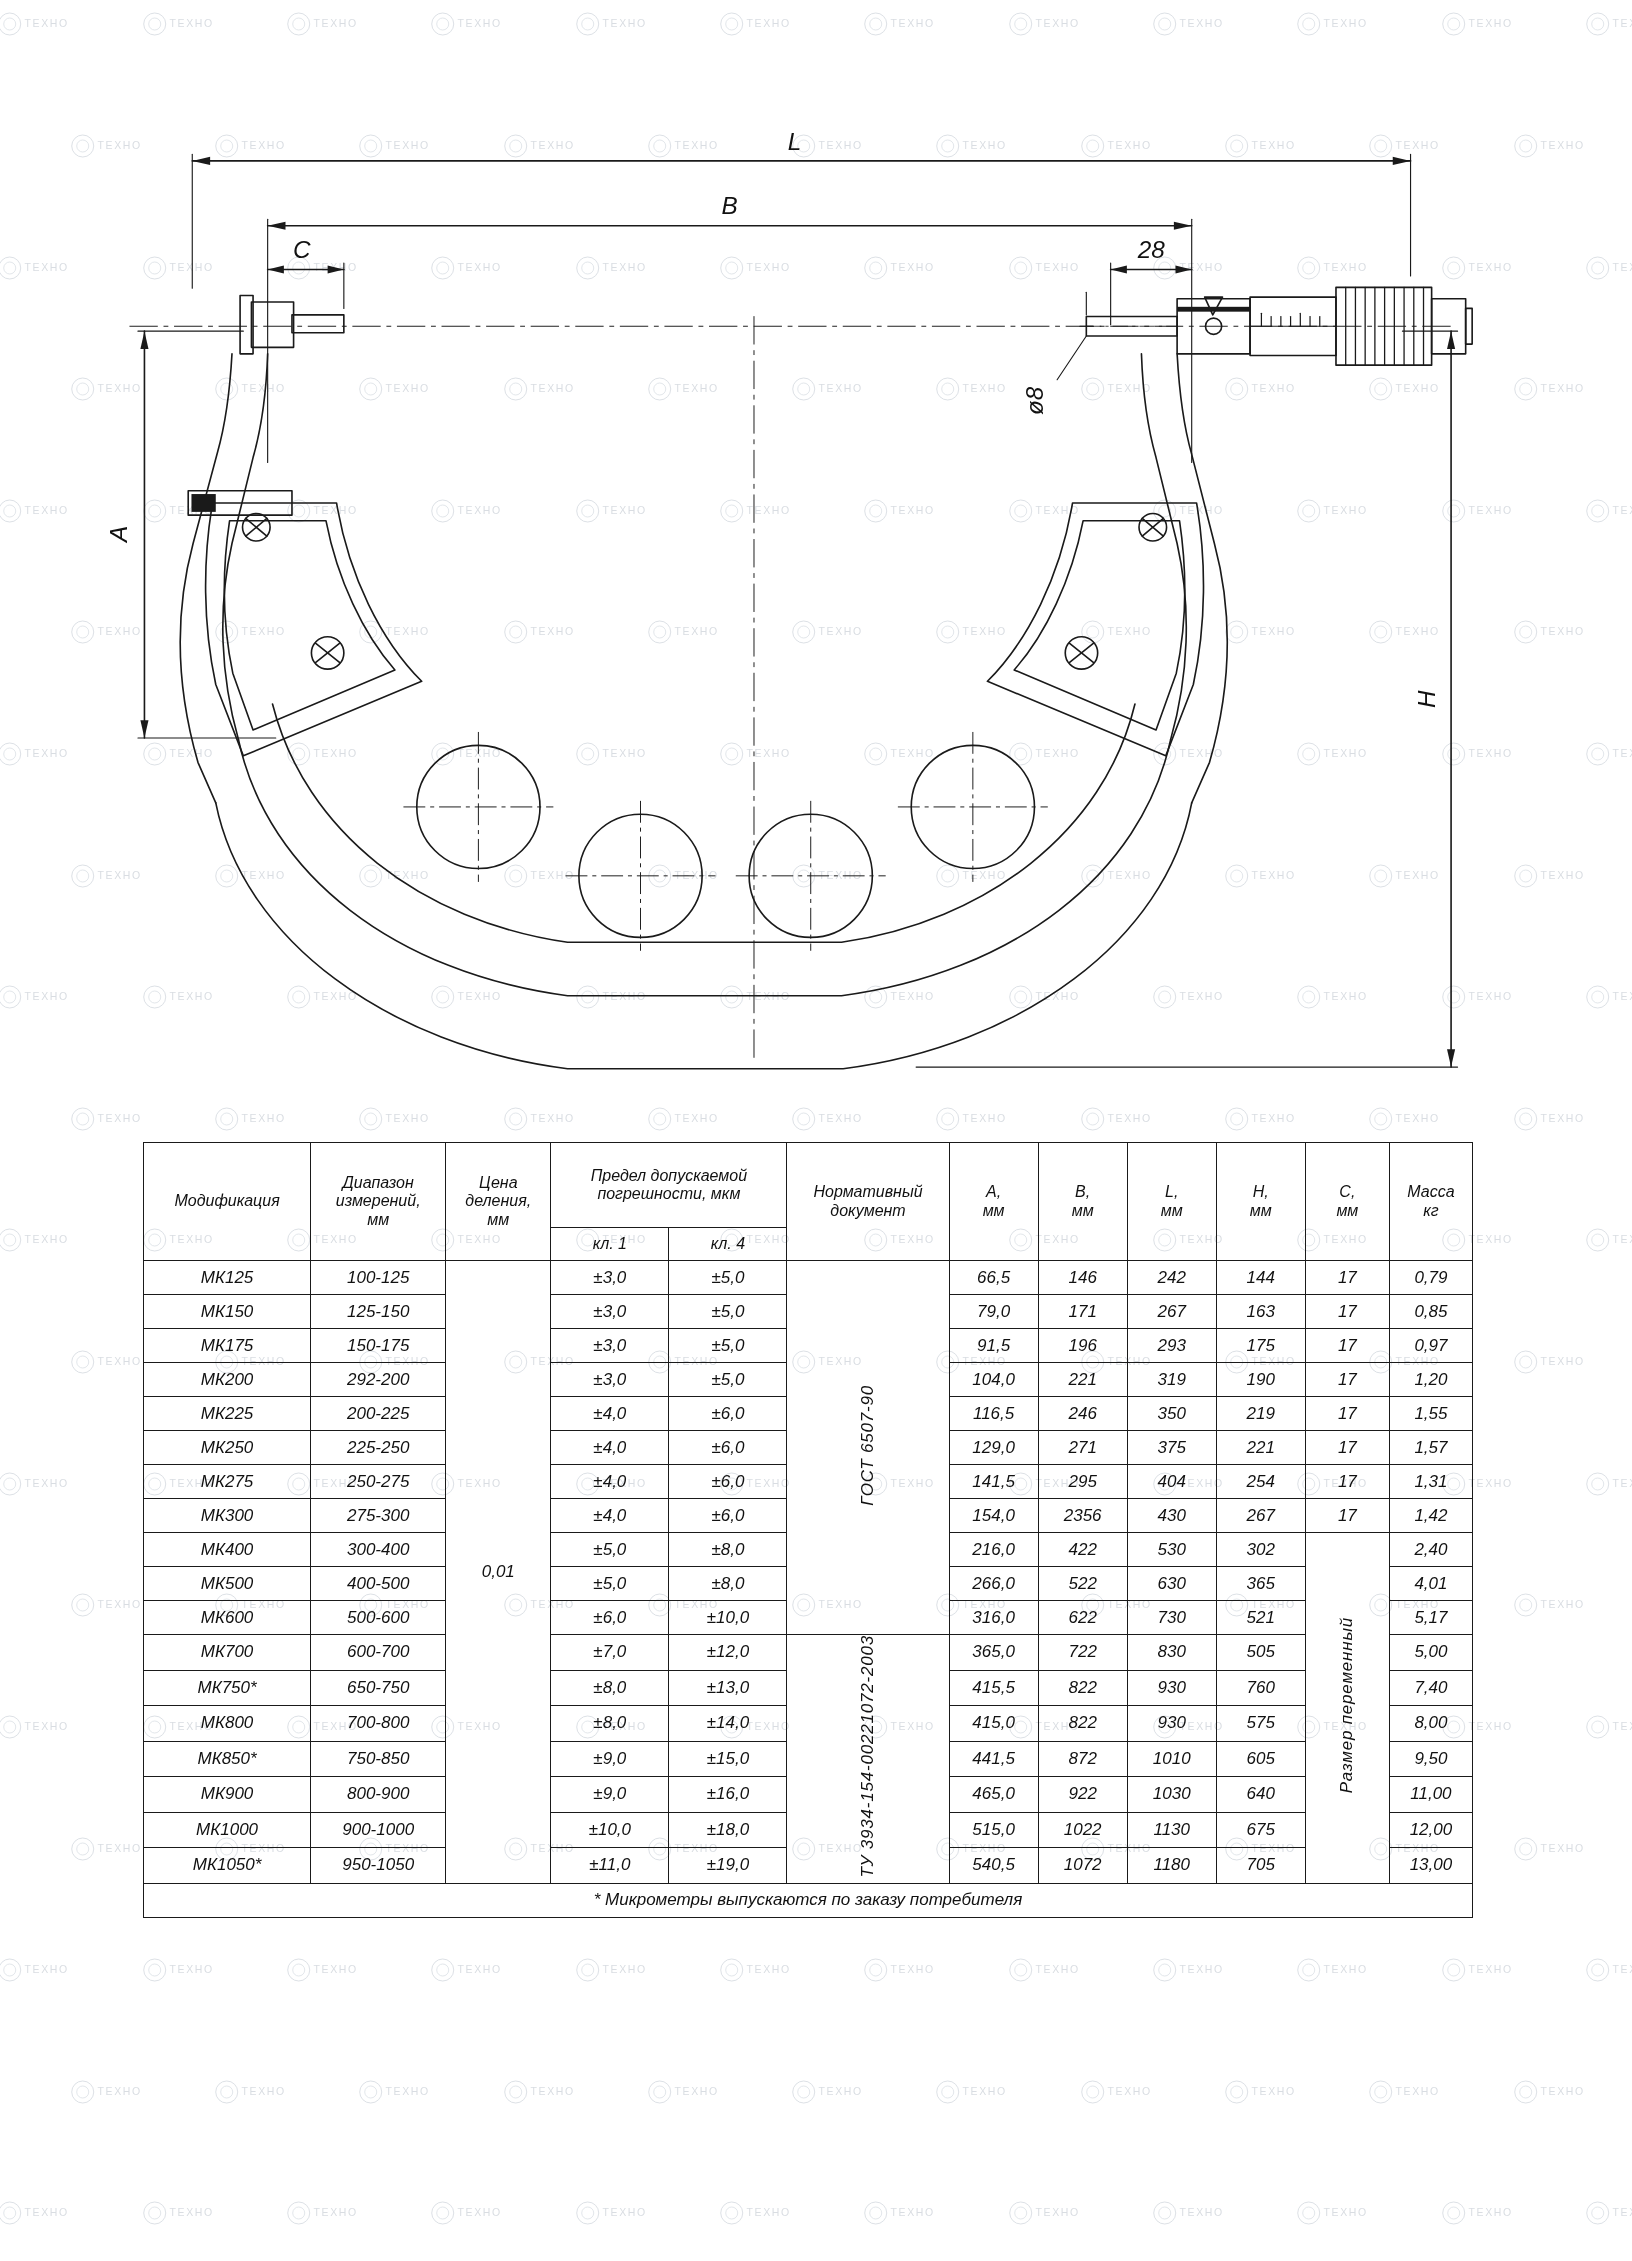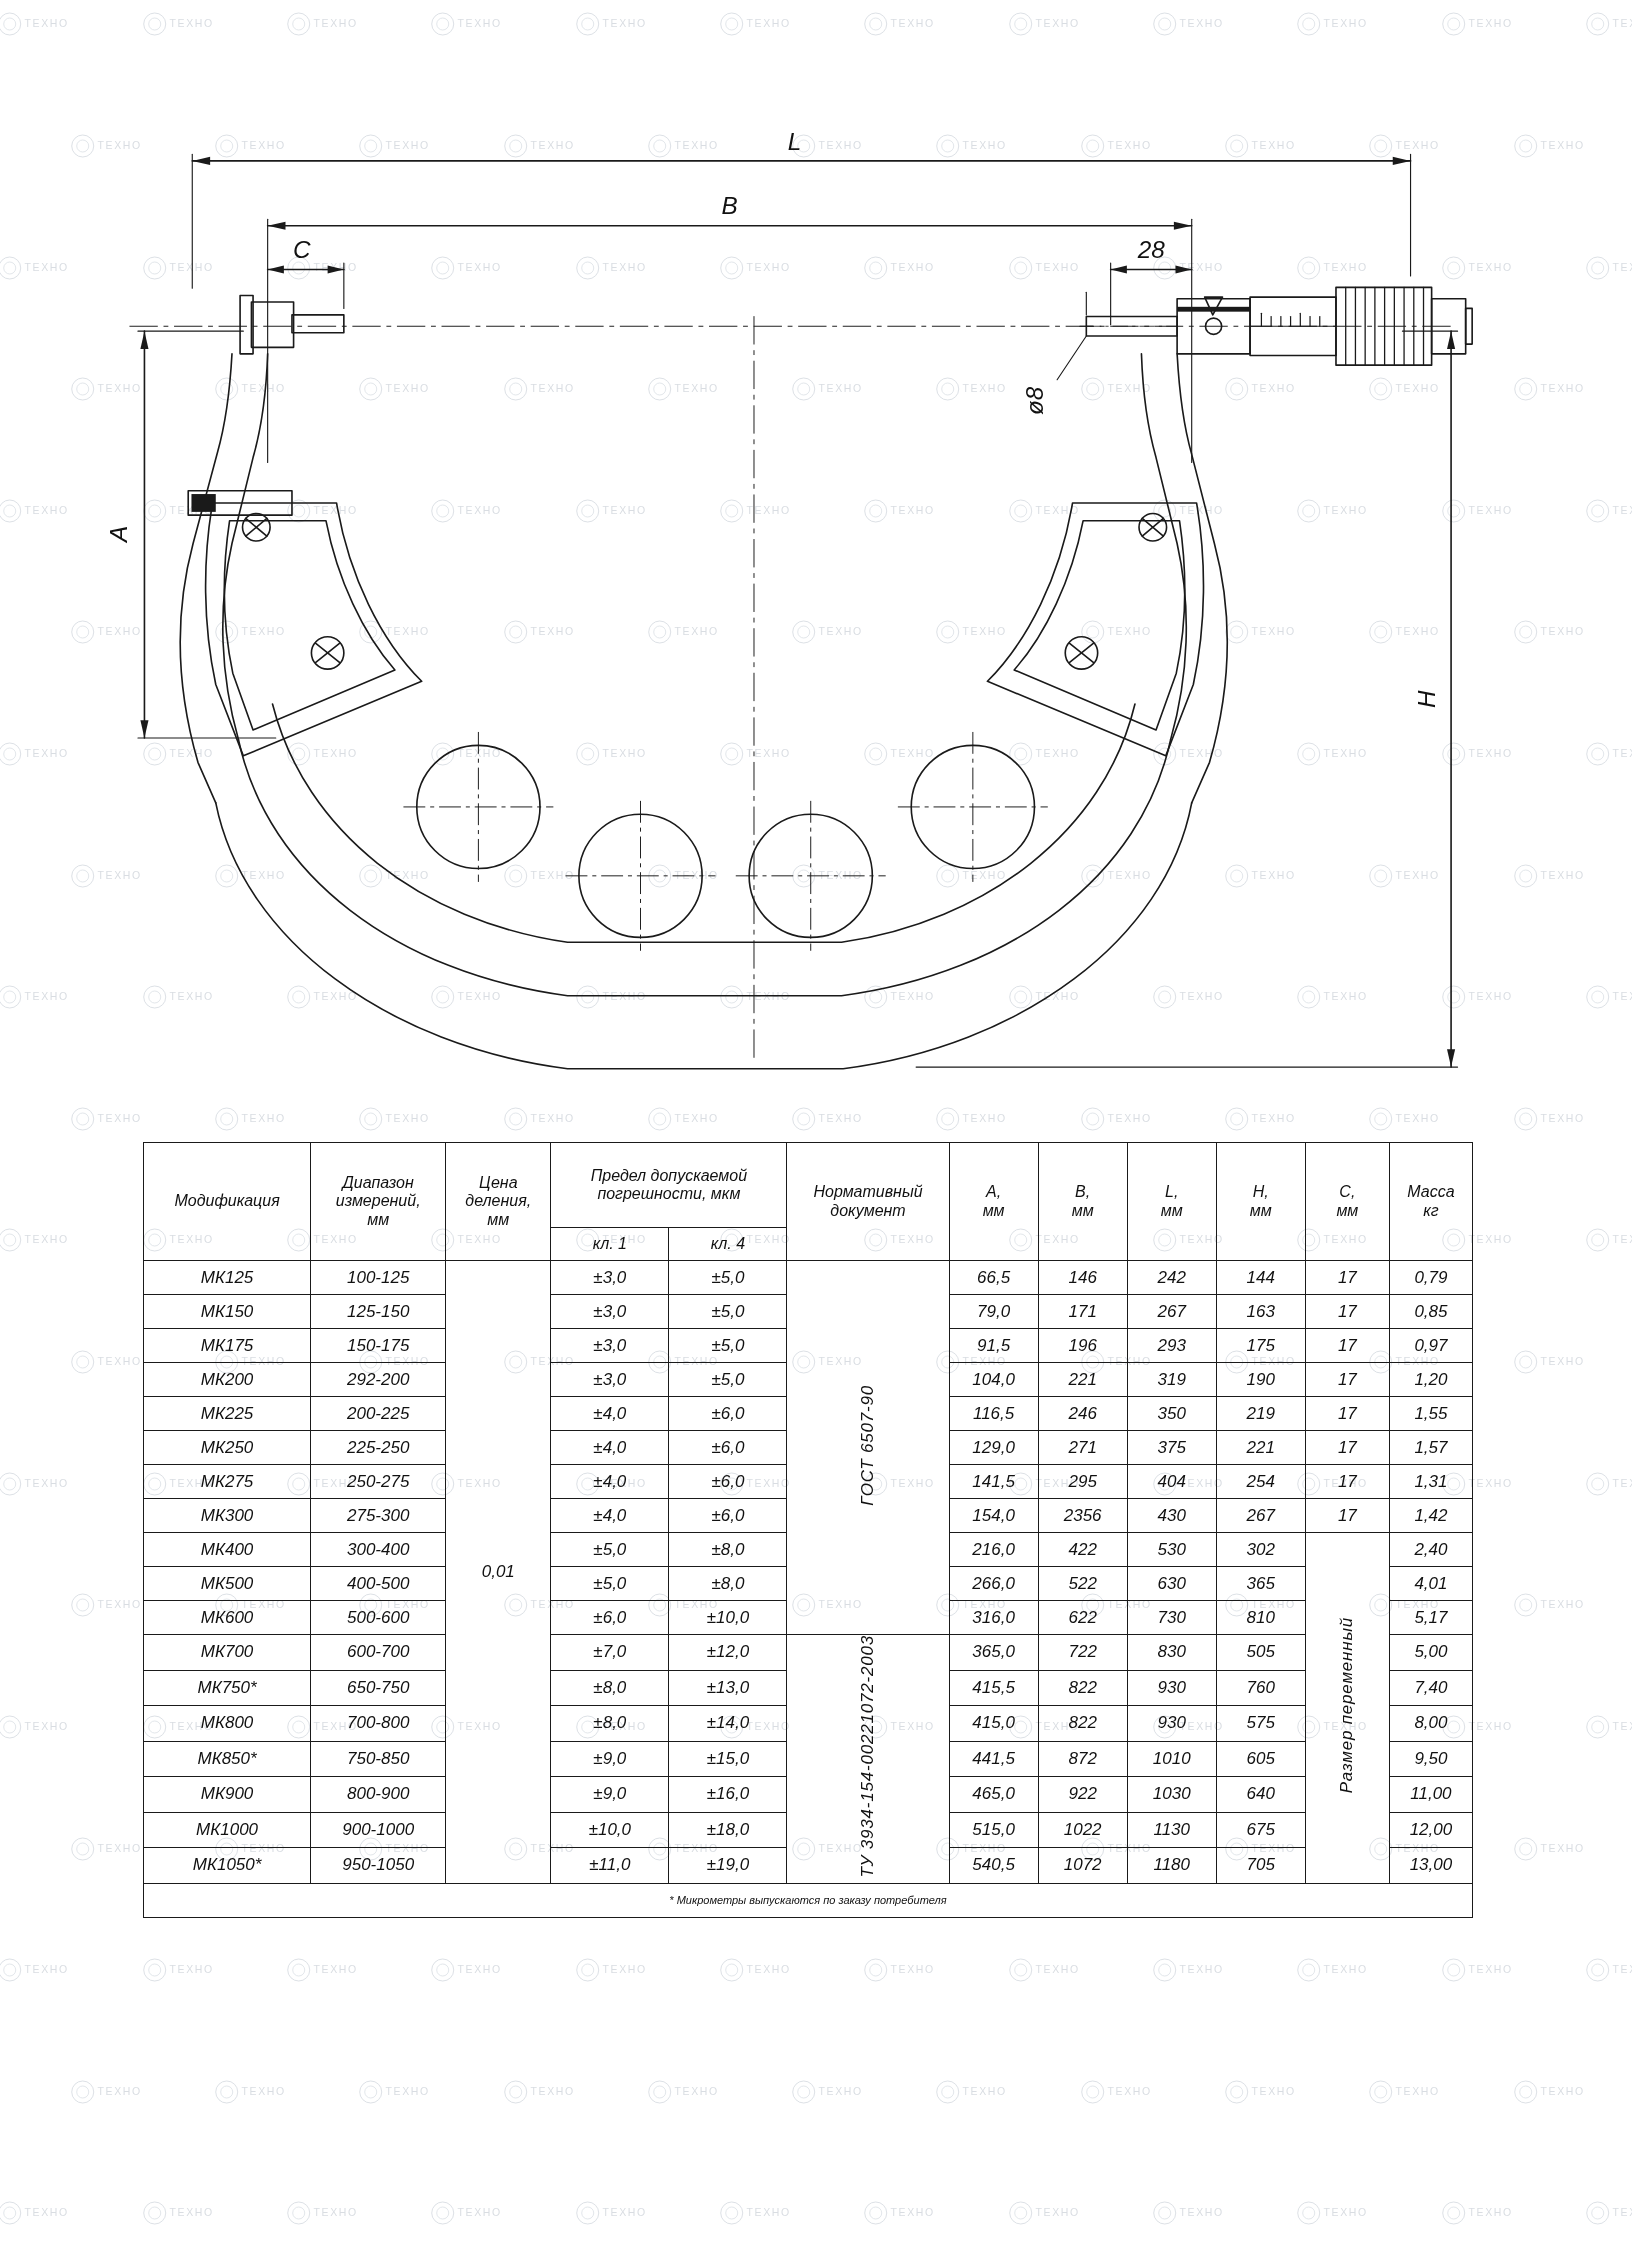--- a/index.html
+++ b/index.html
@@ -113,21 +113,21 @@
     writing-mode: vertical-rl;
     transform: rotate(180deg);
     white-space: nowrap;
     font-style: italic;
     font-size: 17px;
     letter-spacing: 0.8px;
   }
   td.note {
     text-align: left;
     padding-left: 11.4px;
-    font-size: 11px;
+    font-size: 17px;
     font-style: italic;
     height: 37px;
   }
 </style>
 </head>
 <body>
 
 <div id="watermarks">
     <div class="wm" style="left: 32px; top: 24px;"><span class="wm-ring"></span><span>ТЕХНО</span></div>
     <div class="wm" style="left: 177px; top: 24px;"><span class="wm-ring"></span><span>ТЕХНО</span></div>
@@ -739,21 +739,21 @@
             <td>4,01</td>
           </tr>
           <tr>
             <td>МК600</td>
             <td>500-600</td>
             <td>±6,0</td>
             <td>±10,0</td>
             <td>316,0</td>
             <td>622</td>
             <td>730</td>
-            <td>810</td>
+            <td>521</td>
             <td>5,17</td>
           </tr>
           <tr>
             <td>МК700</td>
             <td>600-700</td>
             <td>±7,0</td>
             <td>±12,0</td>
             <td rowspan="7"><span class="vert">ТУ 3934-154-00221072-2003</span></td>
             <td>365,0</td>
             <td>722</td>

